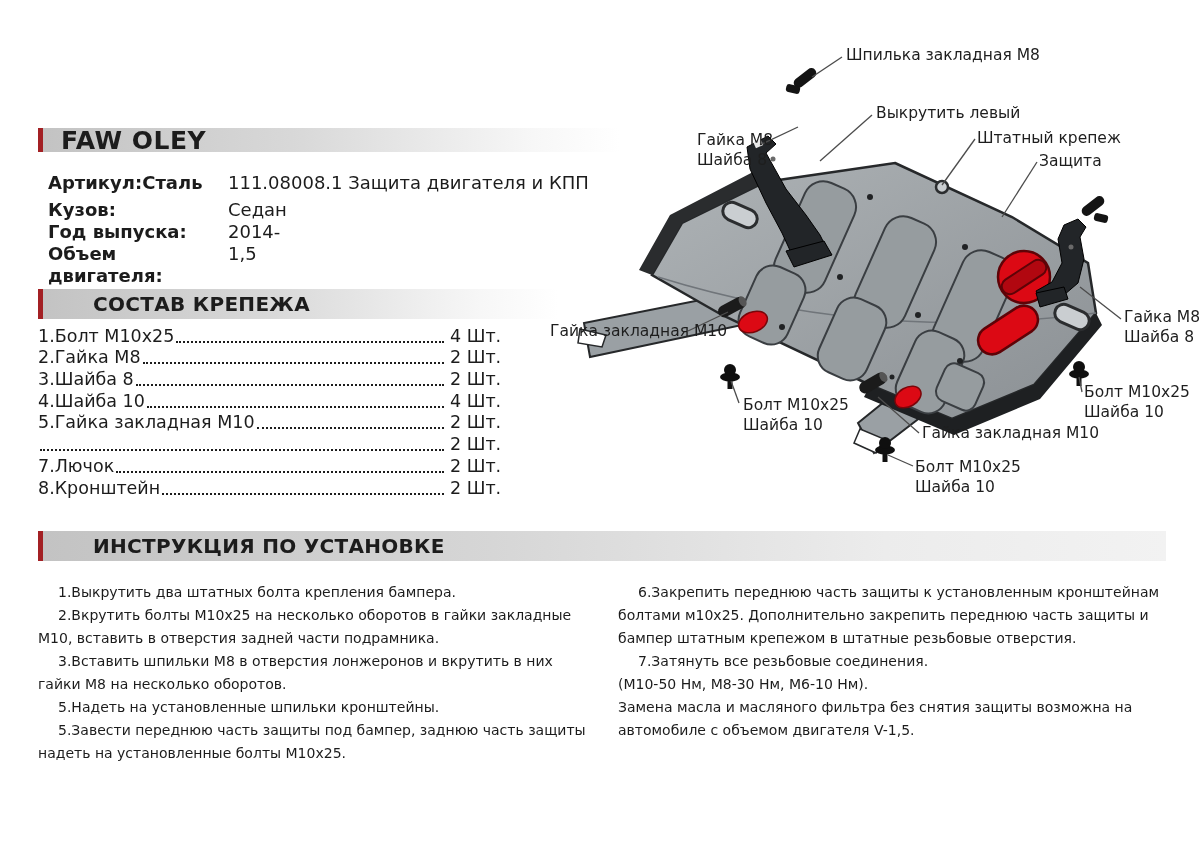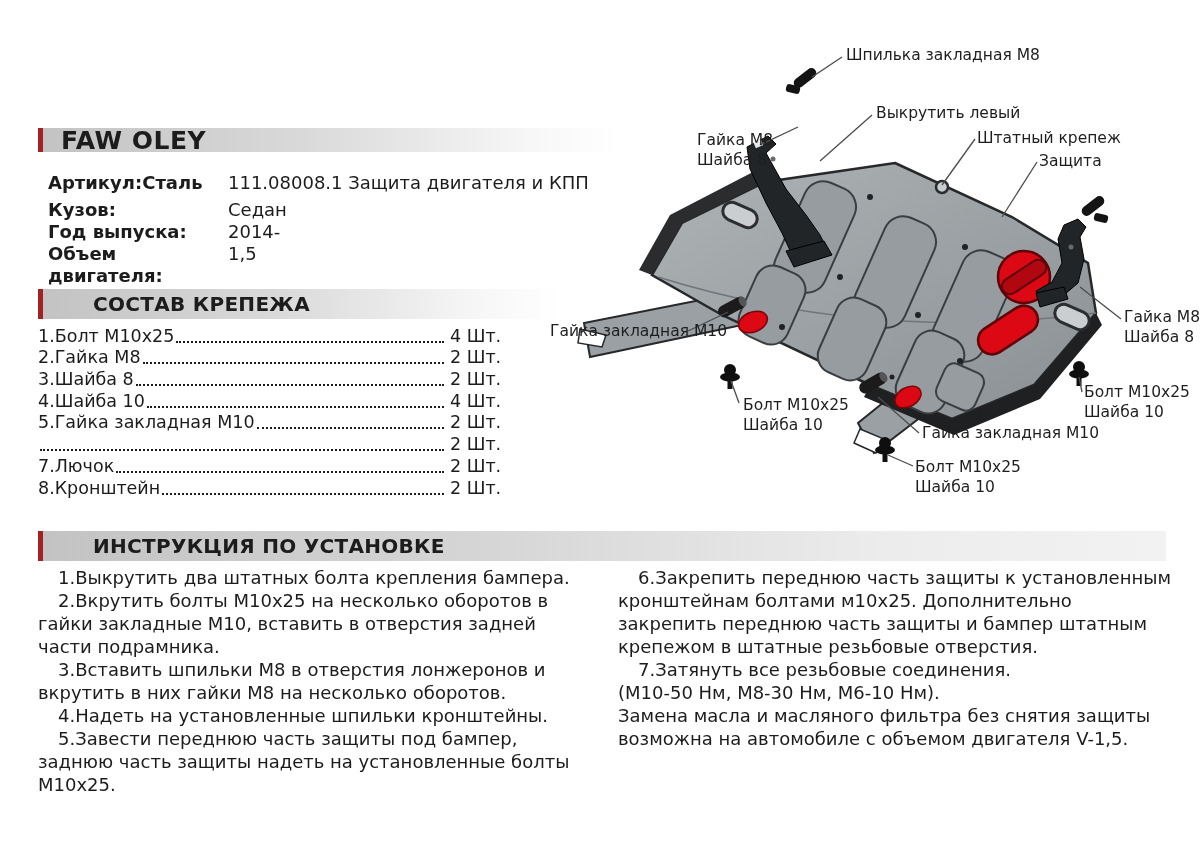--- a/index.html
+++ b/index.html
@@ -20,21 +20,21 @@
   .article-row{position:absolute;left:48px;top:172px;font-size:18px;display:flex;}
   .article-row .a-label{font-weight:bold;width:180px;}
   .specs{position:absolute;left:48px;top:199px;font-size:18px;line-height:22px;}
   .spec-row{display:flex;}
   .spec-row .s-label{font-weight:bold;width:180px;}
   .parts-list{position:absolute;left:38px;top:324px;width:468px;font-size:17.5px;}
   .prow{display:flex;align-items:flex-end;height:21.7px;}
   .pname{white-space:nowrap;}
   .pdots{flex:1;border-bottom:2.5px dotted #1c1c1c;margin:0 6px 3px 2px;}
   .pqty{width:56px;white-space:nowrap;}
-  .instr-col{position:absolute;font-size:18px;line-height:23px;}
+  .instr-col{position:absolute;font-size:14px;line-height:23px;margin-top:15px;}
   .instr-left{left:38px;top:566px;width:548px;}
   .instr-right{left:618px;top:566px;width:556px;}
   .instr-col p{margin:0;}
   .instr-col p.num{text-indent:20px;}
   .diagram{position:absolute;left:540px;top:25px;width:660px;height:505px;}
   .diagram svg{position:absolute;left:0;top:0;}
   .dlabel{position:absolute;font-size:15.5px;line-height:20px;color:#1e1e1e;white-space:nowrap;}
   .lbl-shpilka{left:306px;top:20px;}
   .lbl-kronshtein{left:336px;top:78px;}
   .lbl-gayka-m8-left{left:157px;top:105px;}
@@ -134,21 +134,21 @@
   <span class="stripe"></span>
   <span class="bar-bg">
     <span class="section-title">ИНСТРУКЦИЯ ПО УСТАНОВКЕ</span>
   </span>
 </div>
 
 <div class="instr-col instr-left">
   <p class="num">1.Выкрутить два штатных болта крепления бампера.</p>
   <p class="num">2.Вкрутить болты М10х25 на несколько оборотов в гайки закладные М10, вставить в отверстия задней части подрамника.</p>
   <p class="num">3.Вставить шпильки М8 в отверстия лонжеронов и вкрутить в них гайки М8 на несколько оборотов.</p>
-  <p class="num">4.Надеть на установленные шпильки кронштейны.</p>
+  <p class="num">5.Надеть на установленные шпильки кронштейны.</p>
   <p class="num">5.Завести переднюю часть защиты под бампер, заднюю часть защиты надеть на установленные болты М10х25.</p>
 </div>
 <div class="instr-col instr-right">
   <p class="num">6.Закрепить переднюю часть защиты к установленным кронштейнам болтами м10х25. Дополнительно закрепить переднюю часть защиты и бампер штатным крепежом в штатные резьбовые отверстия.</p>
   <p class="num">7.Затянуть все резьбовые соединения.</p>
   <p>(М10-50 Нм, М8-30 Нм, М6-10 Нм).</p>
   <p>Замена масла и масляного фильтра без снятия защиты возможна на автомобиле с объемом двигателя V-1,5.</p>
 </div>
 
 <div class="diagram">

